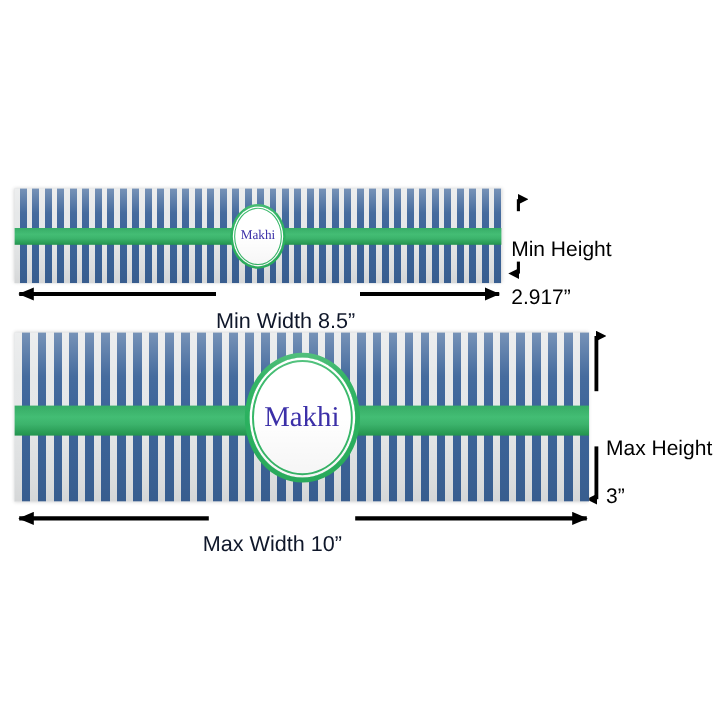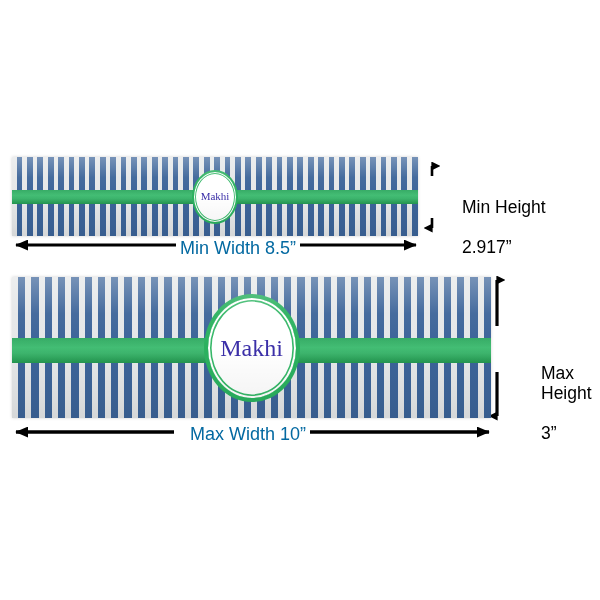--- a/index.html
+++ b/index.html
@@ -125,21 +125,20 @@
   .badge-min .badge-text { font-size: 11px; }
   .badge-max .badge-text { font-size: 24px; }
 
   
   .dim-label {
     position: absolute;
     color: #000000;
     font-weight: 400;
     line-height: 1.14;
     white-space: pre-line;
-    margin-left: 36px;
   }
   .label-min-height {
     left: 426px;
     top: 178px;
     font-size: 17.5px;
   }
   .label-max-height {
     left: 505px;
     top: 344px;
     font-size: 17.5px;
@@ -148,33 +147,34 @@
   
   .arrows {
     position: absolute;
     inset: 0;
     pointer-events: none;
   }
 
   
   .width-caption {
     position: absolute;
-    color: #0369a1;
+    color: #0f172a;
     font-size: 18px;
     background: #ffffff;
     padding: 0 4px;
     white-space: nowrap;
     line-height: 1;
+    margin-top: 19px;
   }
   .caption-min {
     left: 176px;
     top: 239px;
   }
   .caption-max {
-    left: 186px;
+    left: 165px;
     top: 425px;
   }
 </style>
 </head>
 <body>
 
 <div class="stage">
 
   <div class="banner banner-min">
     <div class="stripes stripes-min"></div>

